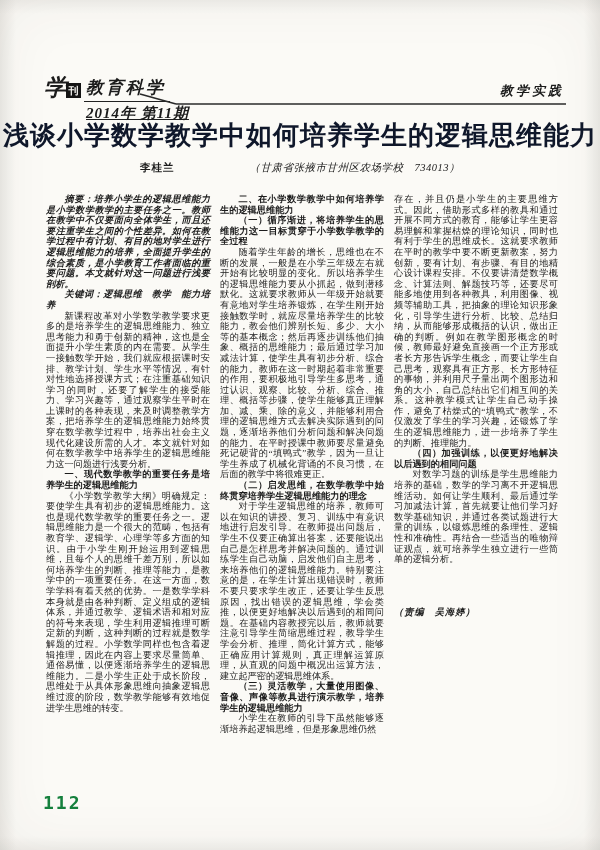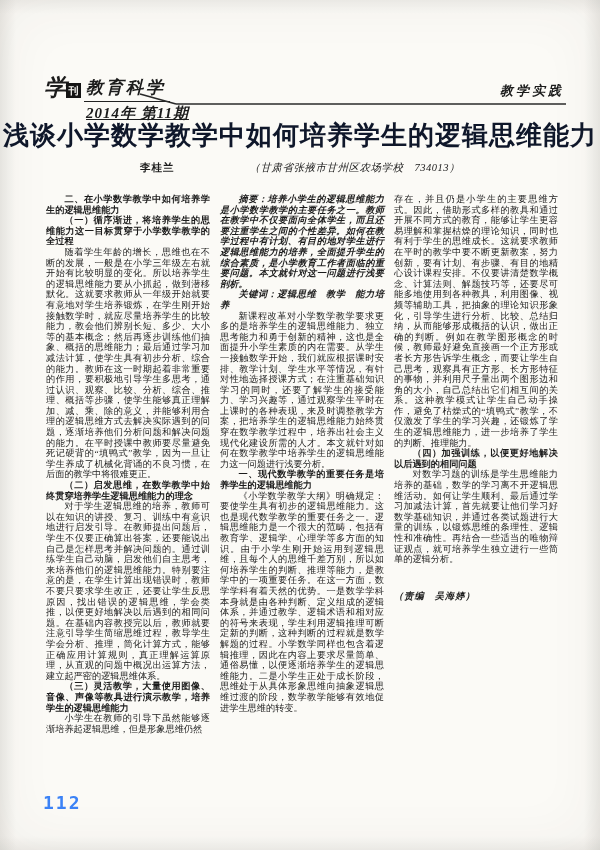--- a/index.html
+++ b/index.html
@@ -75,30 +75,30 @@
   .col p {
     font-size:9.2px; line-height:10.6px;
     text-align:justify; text-justify:inter-ideograph;
     word-break:break-all;
     text-indent:2em;
   }
   .col p.continue { text-indent:0; }
   .col p.bold { font-weight:bold; }
   .col p.abstract, .col p.keywords { font-weight:bold; font-style:italic; }
   .editor-credit {
-    margin-top:26px; text-align:right; padding-right:6px;
+    margin-top:42px; text-align:right; padding-right:6px;
     font-size:9.4px; font-weight:bold; font-style:italic; letter-spacing:1px;
     text-indent:0 !important;
   }
 
   
   .page-number {
     position:absolute; left:43px; top:792px;
     font-family:"DejaVu Sans Mono","DejaVu Sans",monospace;
-    font-size:18px; font-weight:bold; letter-spacing:2px; color:#3b82f6;
+    font-size:18px; font-weight:bold; letter-spacing:2px; color:#15803d;
   }
 </style>
 </head>
 <body>
 
 <div class="page">
 
   <div class="scan-edge left"></div>
   <div class="scan-edge right"></div>
   <div class="scan-edge top"></div>
@@ -119,35 +119,35 @@
   <div class="section-label">教学实践</div>
 
   <div class="article-title">浅谈小学数学教学中如何培养学生的逻辑思维能力</div>
   <div class="byline">
     <span class="author">李桂兰</span><span class="affiliation">（甘肃省张掖市甘州区农场学校　734013）</span>
   </div>
 
   <div class="columns">
 
     <div class="col">
+      <p class="abstract">摘要：培养小学生的逻辑思维能力是小学数学教学的主要任务之一。教师在教学中不仅要面向全体学生，而且还要注重学生之间的个性差异。如何在教学过程中有计划、有目的地对学生进行逻辑思维能力的培养，全面提升学生的综合素质，是小学教育工作者面临的重要问题。本文就针对这一问题进行浅要剖析。</p>
+      <p class="keywords">关键词：逻辑思维　教学　能力培养</p>
+      <p>新课程改革对小学数学教学要求更多的是培养学生的逻辑思维能力、独立思考能力和勇于创新的精神，这也是全面提升小学生素质的内在需要。从学生一接触数学开始，我们就应根据课时安排、教学计划、学生水平等情况，有针对性地选择授课方式；在注重基础知识学习的同时，还要了解学生的接受能力、学习兴趣等，通过观察学生平时在上课时的各种表现，来及时调整教学方案，把培养学生的逻辑思维能力始终贯穿在数学教学过程中，培养出社会主义现代化建设所需的人才。本文就针对如何在数学教学中培养学生的逻辑思维能力这一问题进行浅要分析。</p>
+      <p class="bold">一、现代数学教学的重要任务是培养学生的逻辑思维能力</p>
+      <p>《小学数学教学大纲》明确规定：要使学生具有初步的逻辑思维能力。这也是现代数学教学的重要任务之一。逻辑思维能力是一个很大的范畴，包括有教育学、逻辑学、心理学等多方面的知识。由于小学生刚开始运用到逻辑思维，且每个人的思维千差万别，所以如何培养学生的判断、推理等能力，是教学中的一项重要任务。在这一方面，数学学科有着天然的优势。一是数学学科本身就是由各种判断、定义组成的逻辑体系，并通过教学、逻辑术语和相对应的符号来表现，学生利用逻辑推理可断定新的判断，这种判断的过程就是数学解题的过程。小学数学同样也包含着逻辑推理，因此在内容上要求尽量简单、通俗易懂，以便逐渐培养学生的逻辑思维能力。二是小学生正处于成长阶段，思维处于从具体形象思维向抽象逻辑思维过渡的阶段，数学教学能够有效地促进学生思维的转变。</p>
+    </div>
+
+    <div class="col">
       <p class="bold">二、在小学数学教学中如何培养学生的逻辑思维能力</p>
       <p class="bold">（一）循序渐进，将培养学生的思维能力这一目标贯穿于小学数学教学的全过程</p>
       <p>随着学生年龄的增长，思维也在不断的发展，一般是在小学三年级左右就开始有比较明显的变化。所以培养学生的逻辑思维能力要从小抓起，做到潜移默化。这就要求教师从一年级开始就要有意地对学生培养锻炼，在学生刚开始接触数学时，就应尽量培养学生的比较能力，教会他们辨别长短、多少、大小等的基本概念；然后再逐步训练他们抽象、概括的思维能力；最后通过学习加减法计算，使学生具有初步分析、综合的能力。教师在这一时期起着非常重要的作用，要积极地引导学生多思考，通过认识、观察、比较、分析、综合、推理、概括等步骤，使学生能够真正理解加、减、乘、除的意义，并能够利用合理的逻辑思维方式去解决实际遇到的问题，逐渐培养他们分析问题和解决问题的能力。在平时授课中教师要尽量避免死记硬背的“填鸭式”教学，因为一旦让学生养成了机械化背诵的不良习惯，在后面的教学中将很难更正。</p>
       <p class="bold">（二）启发思维，在数学教学中始终贯穿培养学生逻辑思维能力的理念</p>
       <p>对于学生逻辑思维的培养，教师可以在知识的讲授、复习、训练中有意识地进行启发引导。在教师提出问题后，学生不仅要正确算出答案，还要能说出自己是怎样思考并解决问题的。通过训练学生自己动脑，启发他们自主思考，来培养他们的逻辑思维能力。特别要注意的是，在学生计算出现错误时，教师不要只要求学生改正，还要让学生反思原因，找出错误的逻辑思维，学会类推，以便更好地解决以后遇到的相同问题。在基础内容教授完以后，教师就要注意引导学生简缩思维过程，教导学生学会分析、推理，简化计算方式，能够正确应用计算规则，真正理解运算原理，从直观的问题中概况出运算方法，建立起严密的逻辑思维体系。</p>
       <p class="bold">（三）灵活教学，大量使用图像、音像、声像等教具进行演示教学，培养学生的逻辑思维能力</p>
       <p>小学生在教师的引导下虽然能够逐渐培养起逻辑思维，但是形象思维仍然</p>
-    </div>
-
-    <div class="col">
-      <p class="abstract">摘要：培养小学生的逻辑思维能力是小学数学教学的主要任务之一。教师在教学中不仅要面向全体学生，而且还要注重学生之间的个性差异。如何在教学过程中有计划、有目的地对学生进行逻辑思维能力的培养，全面提升学生的综合素质，是小学教育工作者面临的重要问题。本文就针对这一问题进行浅要剖析。</p>
-      <p class="keywords">关键词：逻辑思维　教学　能力培养</p>
-      <p>新课程改革对小学数学教学要求更多的是培养学生的逻辑思维能力、独立思考能力和勇于创新的精神，这也是全面提升小学生素质的内在需要。从学生一接触数学开始，我们就应根据课时安排、教学计划、学生水平等情况，有针对性地选择授课方式；在注重基础知识学习的同时，还要了解学生的接受能力、学习兴趣等，通过观察学生平时在上课时的各种表现，来及时调整教学方案，把培养学生的逻辑思维能力始终贯穿在数学教学过程中，培养出社会主义现代化建设所需的人才。本文就针对如何在数学教学中培养学生的逻辑思维能力这一问题进行浅要分析。</p>
-      <p class="bold">一、现代数学教学的重要任务是培养学生的逻辑思维能力</p>
-      <p>《小学数学教学大纲》明确规定：要使学生具有初步的逻辑思维能力。这也是现代数学教学的重要任务之一。逻辑思维能力是一个很大的范畴，包括有教育学、逻辑学、心理学等多方面的知识。由于小学生刚开始运用到逻辑思维，且每个人的思维千差万别，所以如何培养学生的判断、推理等能力，是教学中的一项重要任务。在这一方面，数学学科有着天然的优势。一是数学学科本身就是由各种判断、定义组成的逻辑体系，并通过教学、逻辑术语和相对应的符号来表现，学生利用逻辑推理可断定新的判断，这种判断的过程就是数学解题的过程。小学数学同样也包含着逻辑推理，因此在内容上要求尽量简单、通俗易懂，以便逐渐培养学生的逻辑思维能力。二是小学生正处于成长阶段，思维处于从具体形象思维向抽象逻辑思维过渡的阶段，数学教学能够有效地促进学生思维的转变。</p>
     </div>
 
     <div class="col">
       <p class="continue">存在，并且仍是小学生的主要思维方式。因此，借助形式多样的教具和通过开展不同方式的教育，能够让学生更容易理解和掌握枯燥的理论知识，同时也有利于学生的思维成长。这就要求教师在平时的教学中要不断更新教案，努力创新，要有计划、有步骤、有目的地精心设计课程安排。不仅要讲清楚数学概念、计算法则、解题技巧等，还要尽可能多地使用到各种教具，利用图像、视频等辅助工具，把抽象的理论知识形象化，引导学生进行分析、比较、总结归纳，从而能够形成概括的认识，做出正确的判断。例如在教学图形概念的时候，教师最好避免直接画一个正方形或者长方形告诉学生概念，而要让学生自己思考，观察具有正方形、长方形特征的事物，并利用尺子量出两个图形边和角的大小，自己总结出它们相互间的关系。这种教学模式让学生自己动手操作，避免了枯燥式的“填鸭式”教学，不仅激发了学生的学习兴趣，还锻炼了学生的逻辑思维能力，进一步培养了学生的判断、推理能力。</p>
       <p class="bold">（四）加强训练，以便更好地解决以后遇到的相同问题</p>
       <p>对数学习题的训练是学生思维能力培养的基础，数学的学习离不开逻辑思维活动。如何让学生顺利、最后通过学习加减法计算，首先就要让他们学习好数学基础知识，并通过各类试题进行大量的训练，以锻炼思维的条理性、逻辑性和准确性。再结合一些适当的唯物辩证观点，就可培养学生独立进行一些简单的逻辑分析。</p>
       <p class="editor-credit">（责编　吴海婷）</p>
     </div>
 
   </div>

